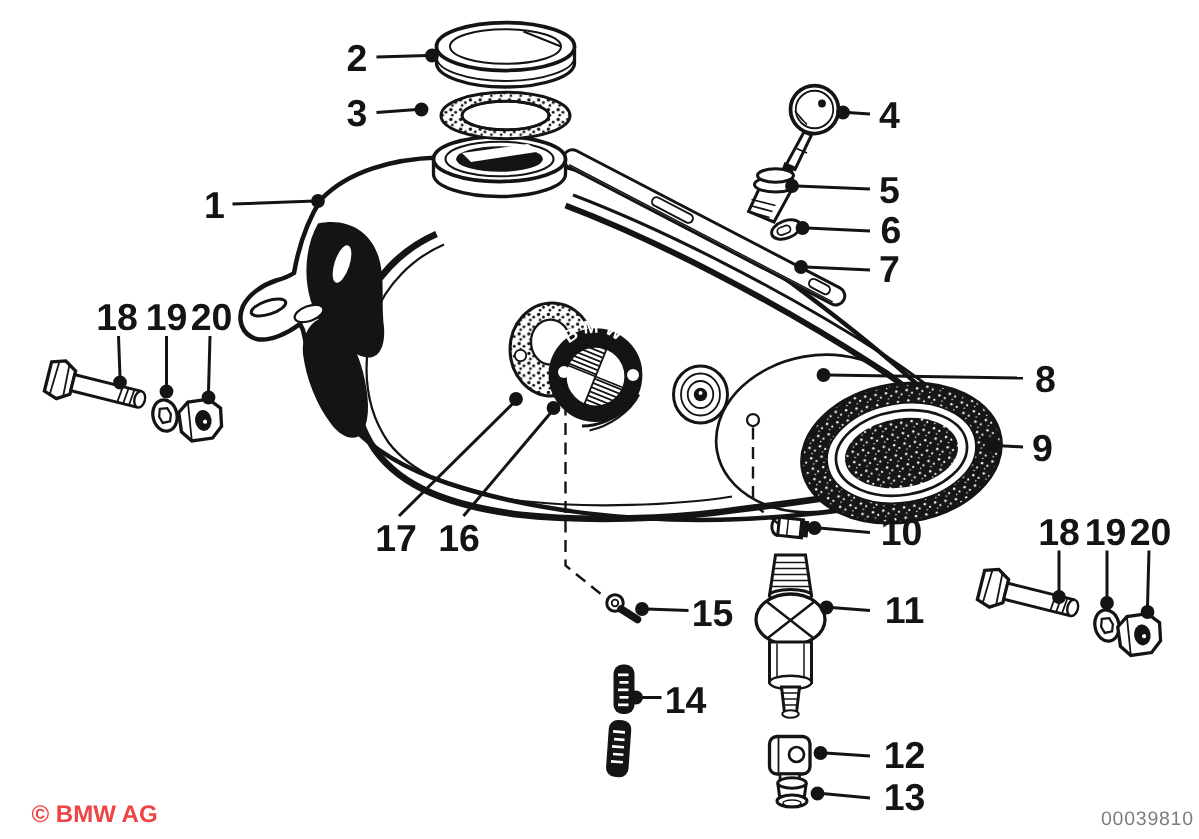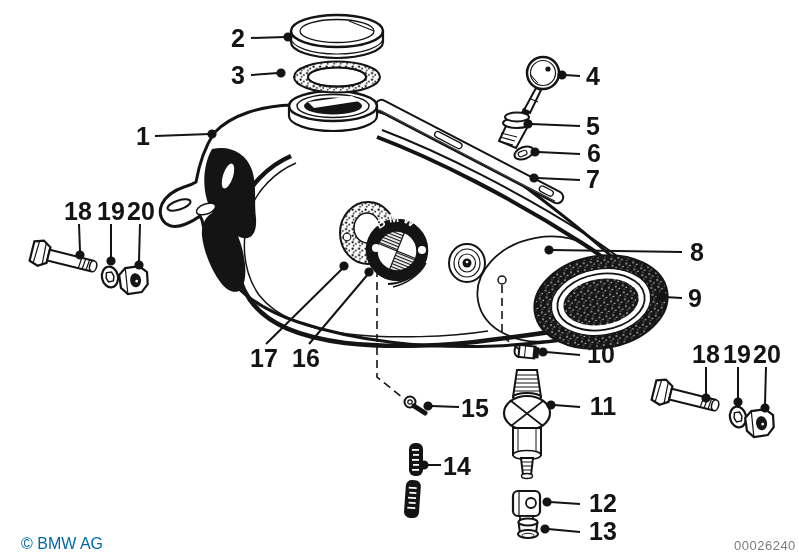--- a/index.html
+++ b/index.html
@@ -11,21 +11,21 @@
   .callout-label{
     font-family:"Liberation Sans",sans-serif;
     font-weight:bold;font-size:25px;fill:#141414;
   }
   .emblem-letters{
     font-family:"Liberation Sans",sans-serif;
     font-weight:bold;font-size:12px;fill:#ffffff;letter-spacing:3px;
   }
   .copyright{
     position:absolute;left:21px;top:535px;
-    font-weight:normal;font-size:16px;color:#0369a1;text-align:right;
+    font-weight:bold;font-size:16px;color:#ef4444;text-align:right;
   }
   .docnum{
     position:absolute;left:734px;top:538px;
     font-size:13px;color:#7d7d7d;letter-spacing:0.5px;
   }
 </style>
 </head>
 <body>
 
 <div class="stage">
@@ -400,14 +400,14 @@
     <text class="callout-label" x="78" y="220">18</text>
     <text class="callout-label" x="111" y="220">19</text>
     <text class="callout-label" x="141" y="220">20</text>
     <text class="callout-label" x="706" y="363">18</text>
     <text class="callout-label" x="737" y="363">19</text>
     <text class="callout-label" x="767" y="363">20</text>
   </g>
 </svg>
 
 <div class="copyright">© BMW AG</div>
-<div class="docnum">00026240</div>
+<div class="docnum">00039810</div>
 </div>
 
 </body></html>

